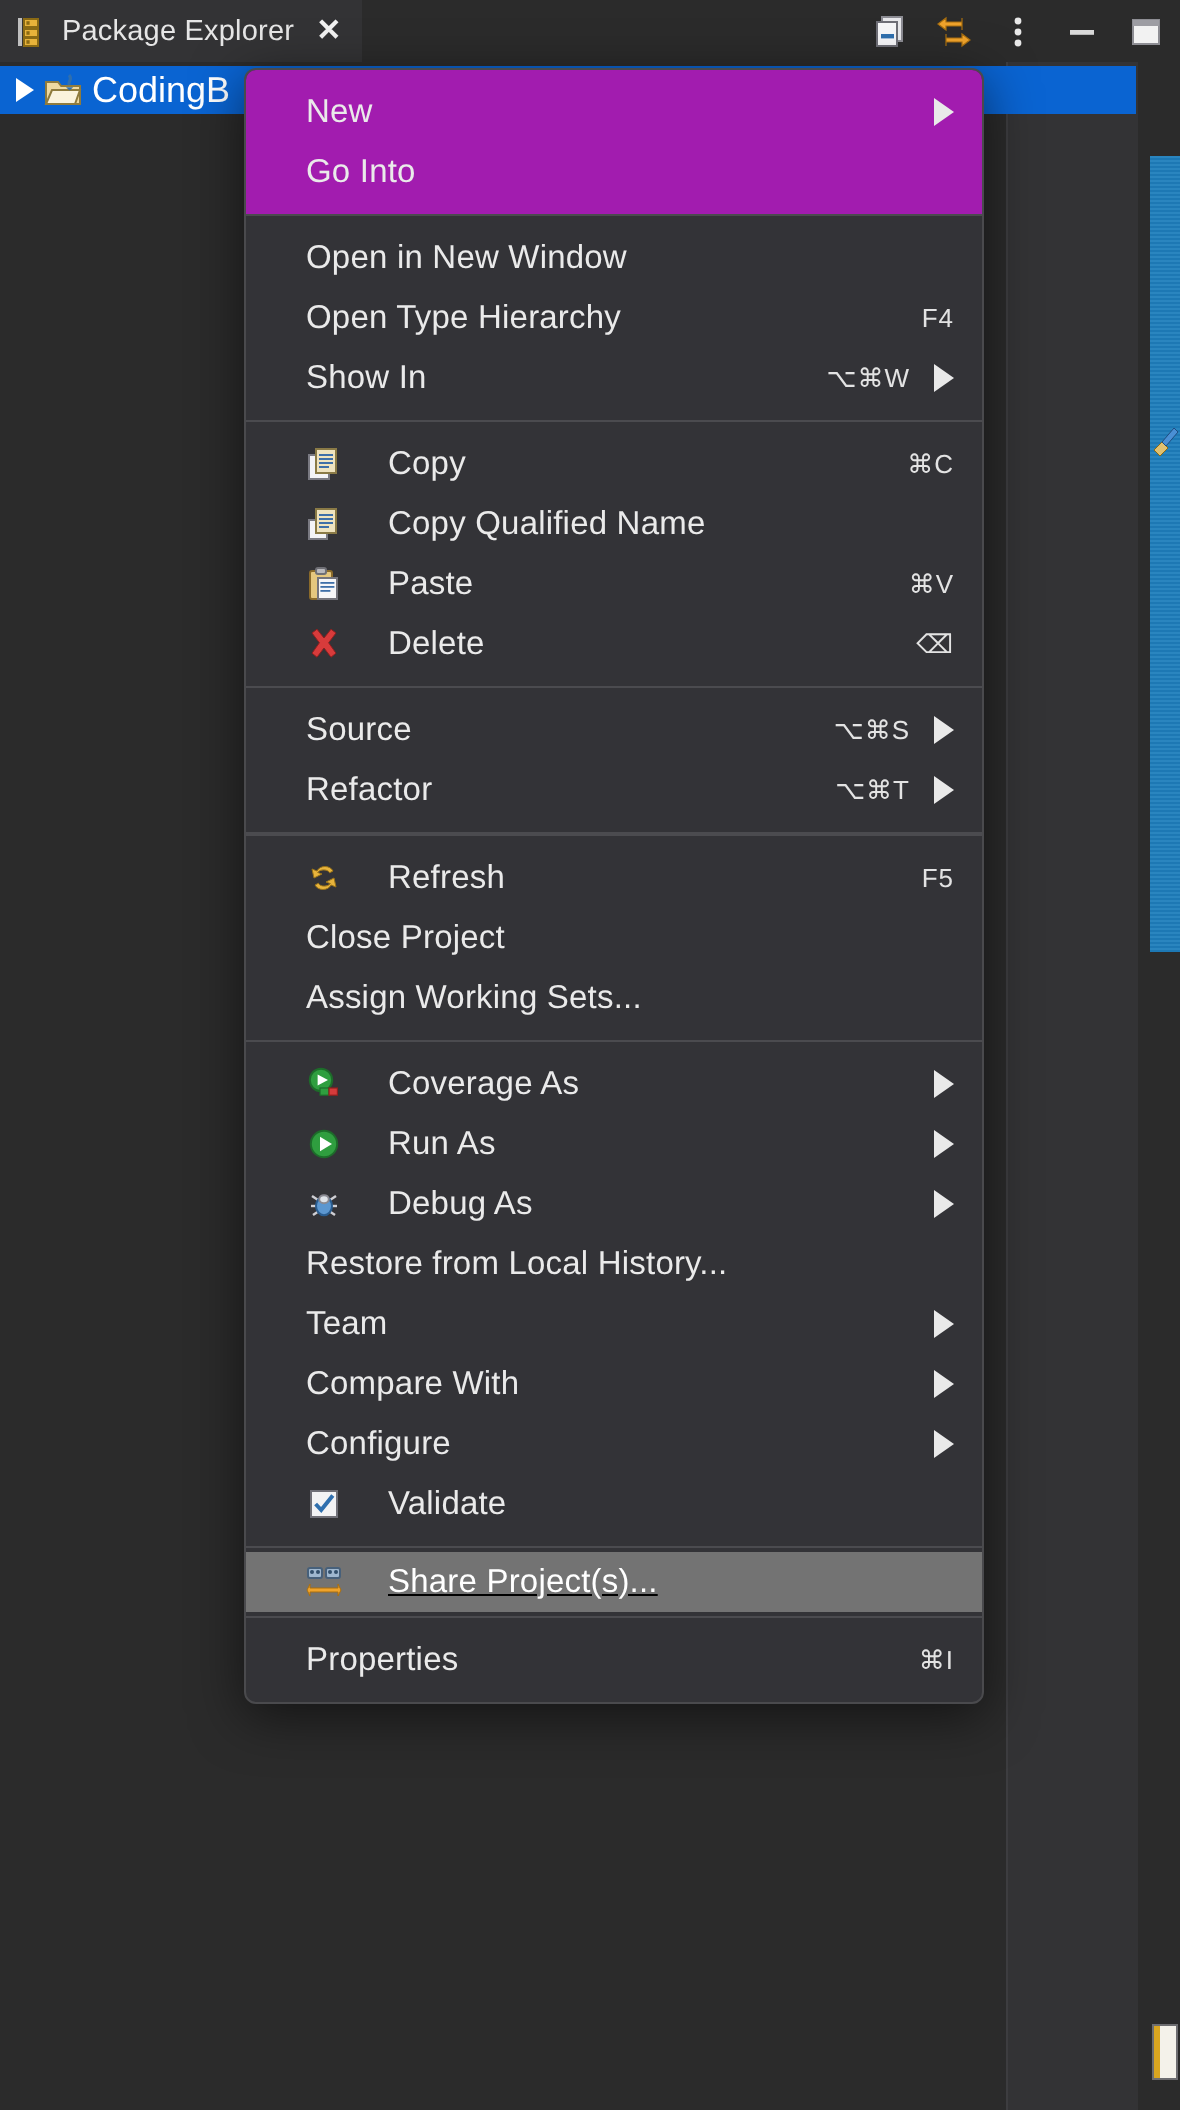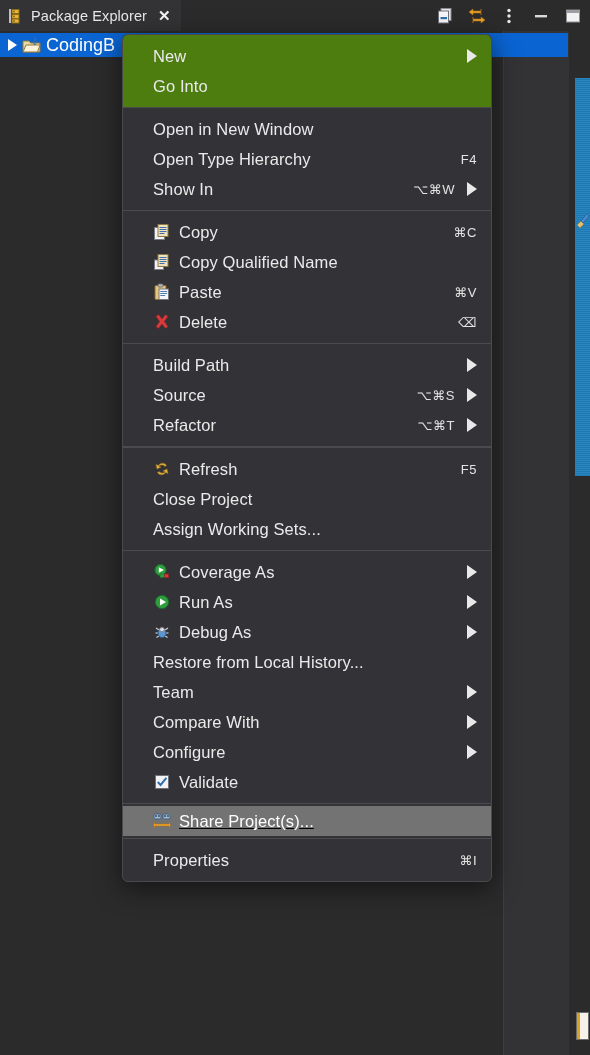--- a/index.html
+++ b/index.html
@@ -65,31 +65,31 @@
   }
 
   
   .menu {
     position: absolute; left: 122px; top: 34px; width: 370px;
     background: #333337; border: 1px solid #4a4a4d; border-radius: 6px;
     box-shadow: 0 6px 26px rgba(0,0,0,.55);
     padding: 0; overflow: hidden;
   }
   .group { padding: 6px 0; }
-  .group.first { background: #4d7c0f; }
+  .group.first { background: #a21caf; }
   .sep { height: 1px; background: #4b4b4f; margin: 0; }
 
   .mi {
     position: relative; display: flex; align-items: center;
     height: 30px; padding: 0 14px 0 30px; cursor: default;
   }
   .mi.sel { background: #737373; text-decoration: underline; }
   .mi .ico { position: absolute; left: 30px; top: 50%; transform: translateY(-50%); width: 18px; height: 18px; }
   .mi .lbl { color: #eaeaea; font-size: 16.5px; letter-spacing: .1px; white-space: nowrap; }
-  .mi.has-ico .lbl { margin-left: 26px; }
+  .mi.has-ico .lbl { margin-left: 41px; }
   .mi.sel .lbl { color: #ffffff; }
   .mi .key {
     position: absolute; right: 36px; top: 50%; transform: translateY(-50%);
     color: #e3e3e3; font-size: 13px; white-space: nowrap; letter-spacing: .5px;
   }
   .mi .key.noarrow { right: 14px; }
   .mi .arrow {
     position: absolute; right: 14px; top: 50%; transform: translateY(-50%);
     width: 0; height: 0; border-left: 10px solid #e9e9e9;
     border-top: 7px solid transparent; border-bottom: 7px solid transparent;
@@ -261,24 +261,20 @@
           </svg>
         </span>
         <span class="lbl">Delete</span>
         <span class="key noarrow">⌫</span>
       </div>
     </div>
     <div class="sep"></div>
 
     <div class="group">
       <div class="mi">
-        <span class="lbl">Build Path</span>
-        <span class="arrow"></span>
-      </div>
-      <div class="mi">
         <span class="lbl">Source</span>
         <span class="key">⌥⌘S</span>
         <span class="arrow"></span>
       </div>
       <div class="mi">
         <span class="lbl">Refactor</span>
         <span class="key">⌥⌘T</span>
         <span class="arrow"></span>
       </div>
     </div>

